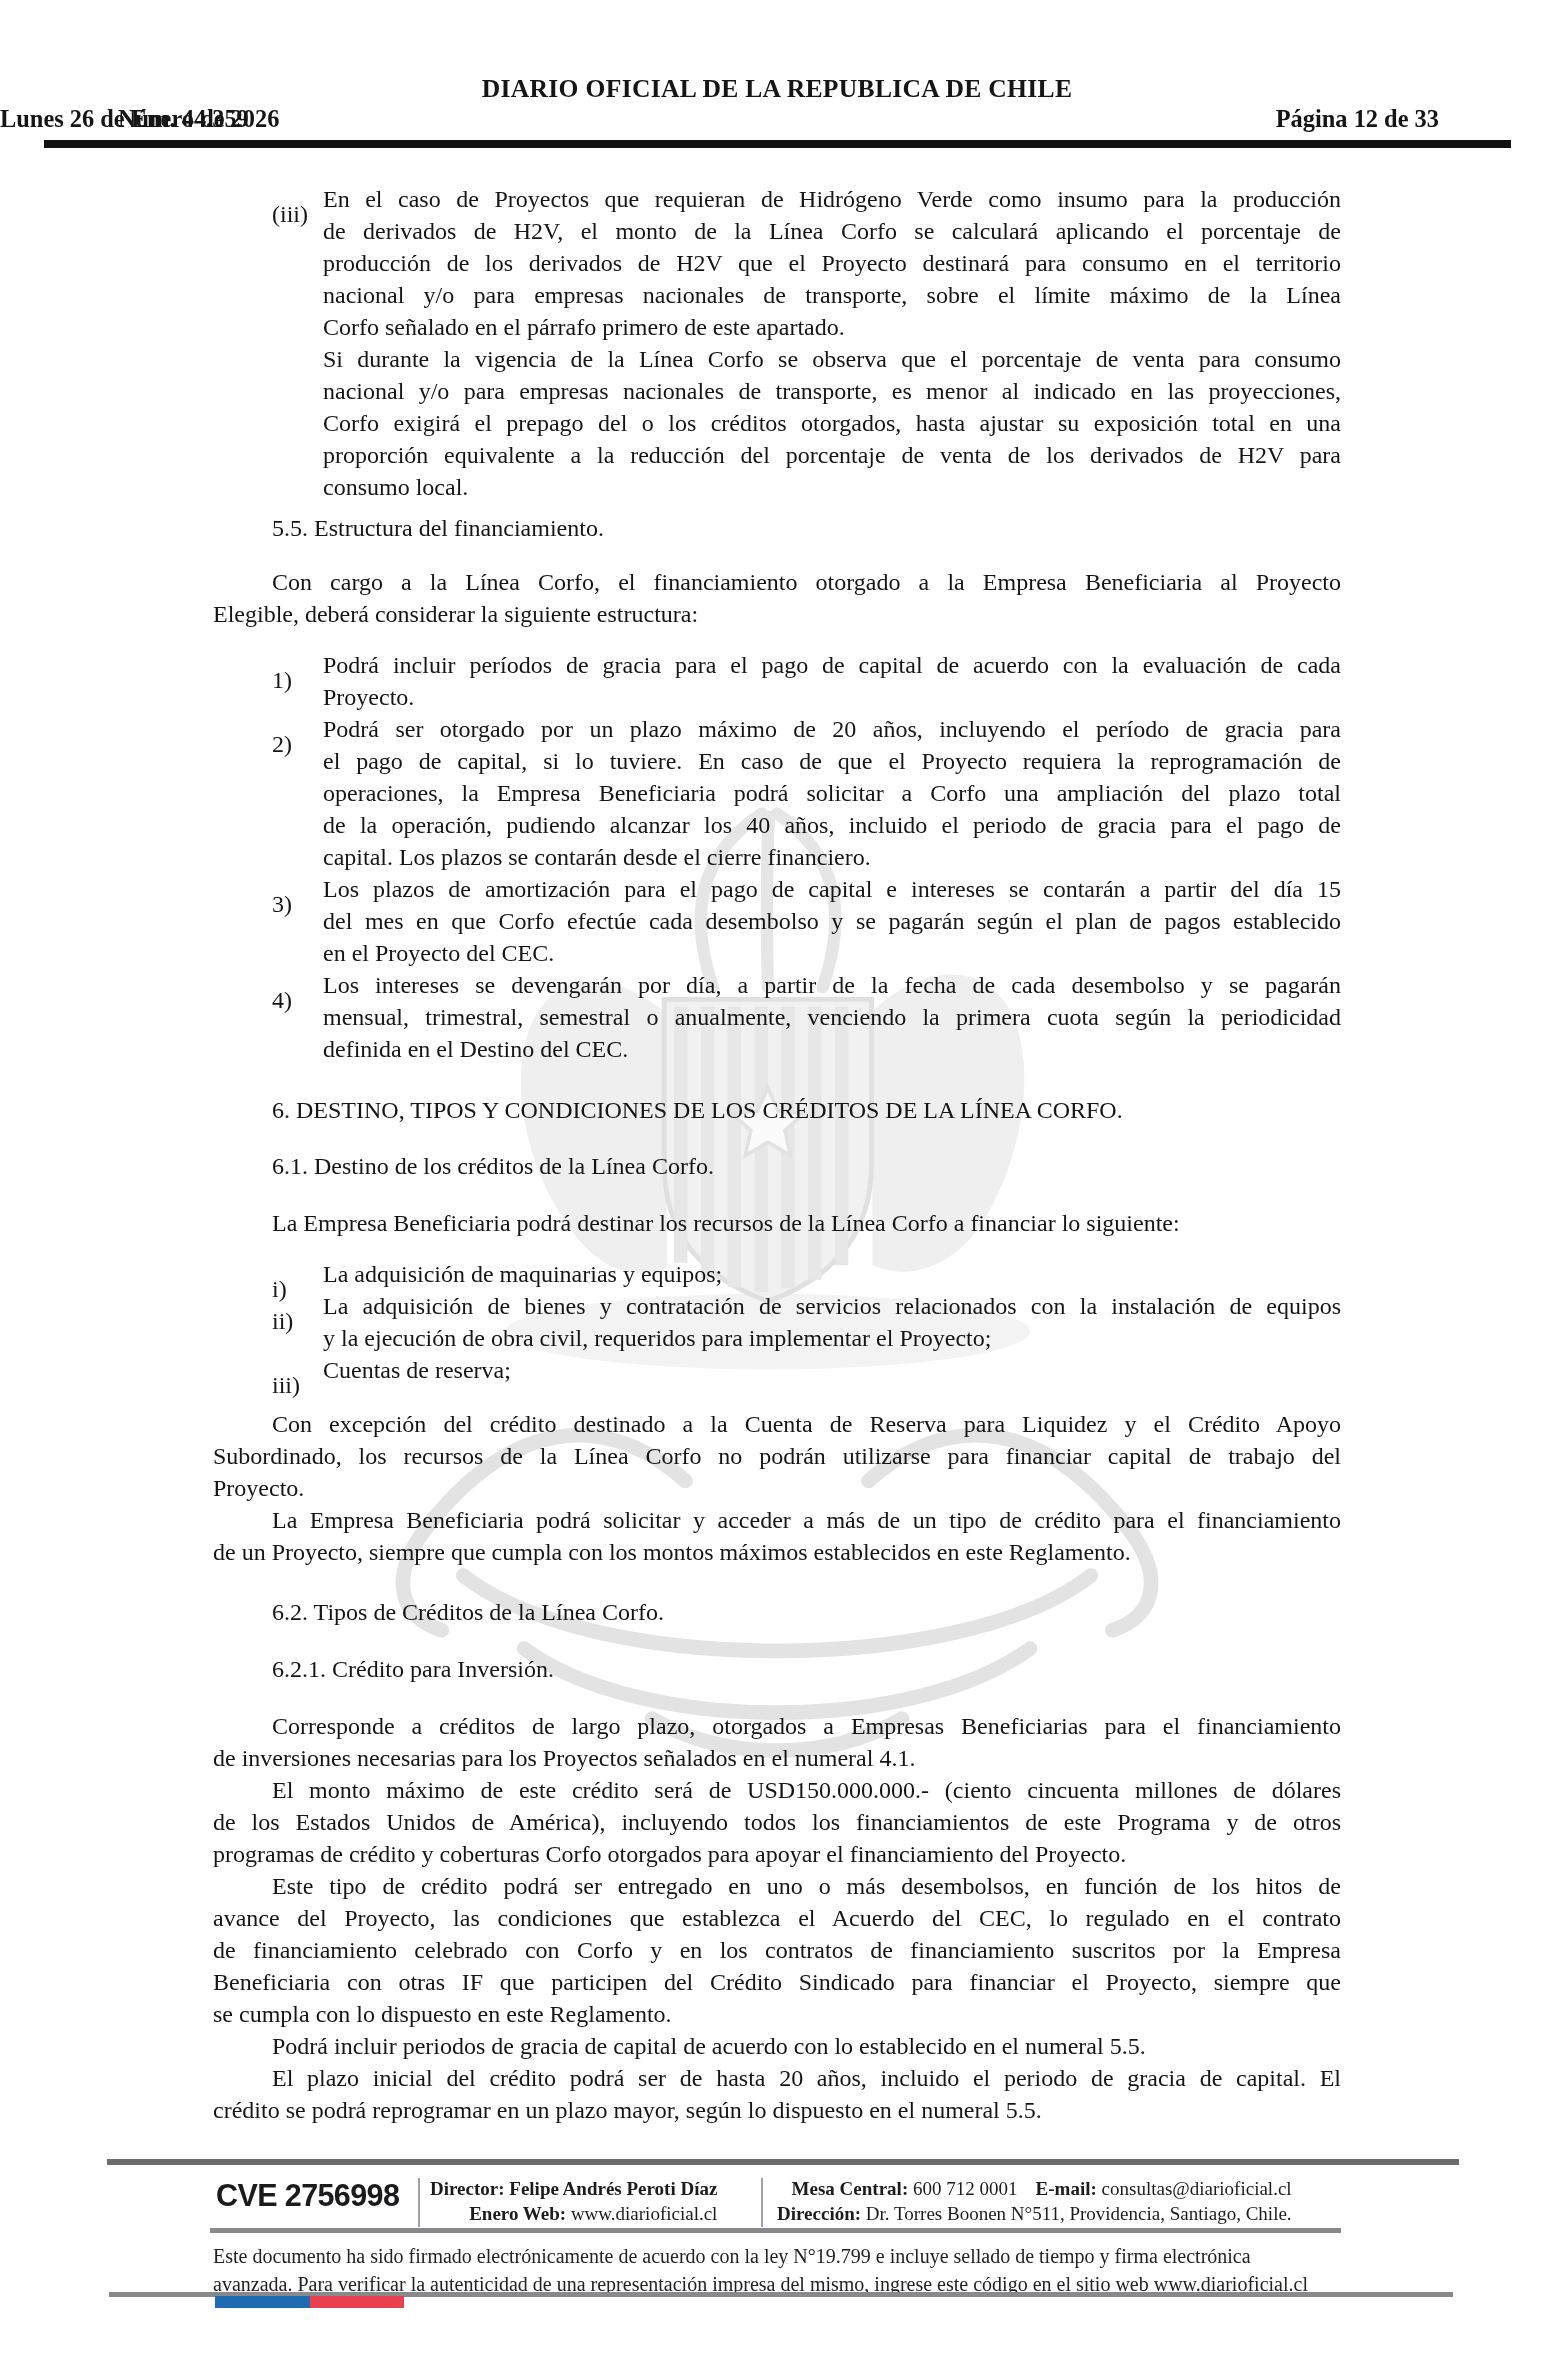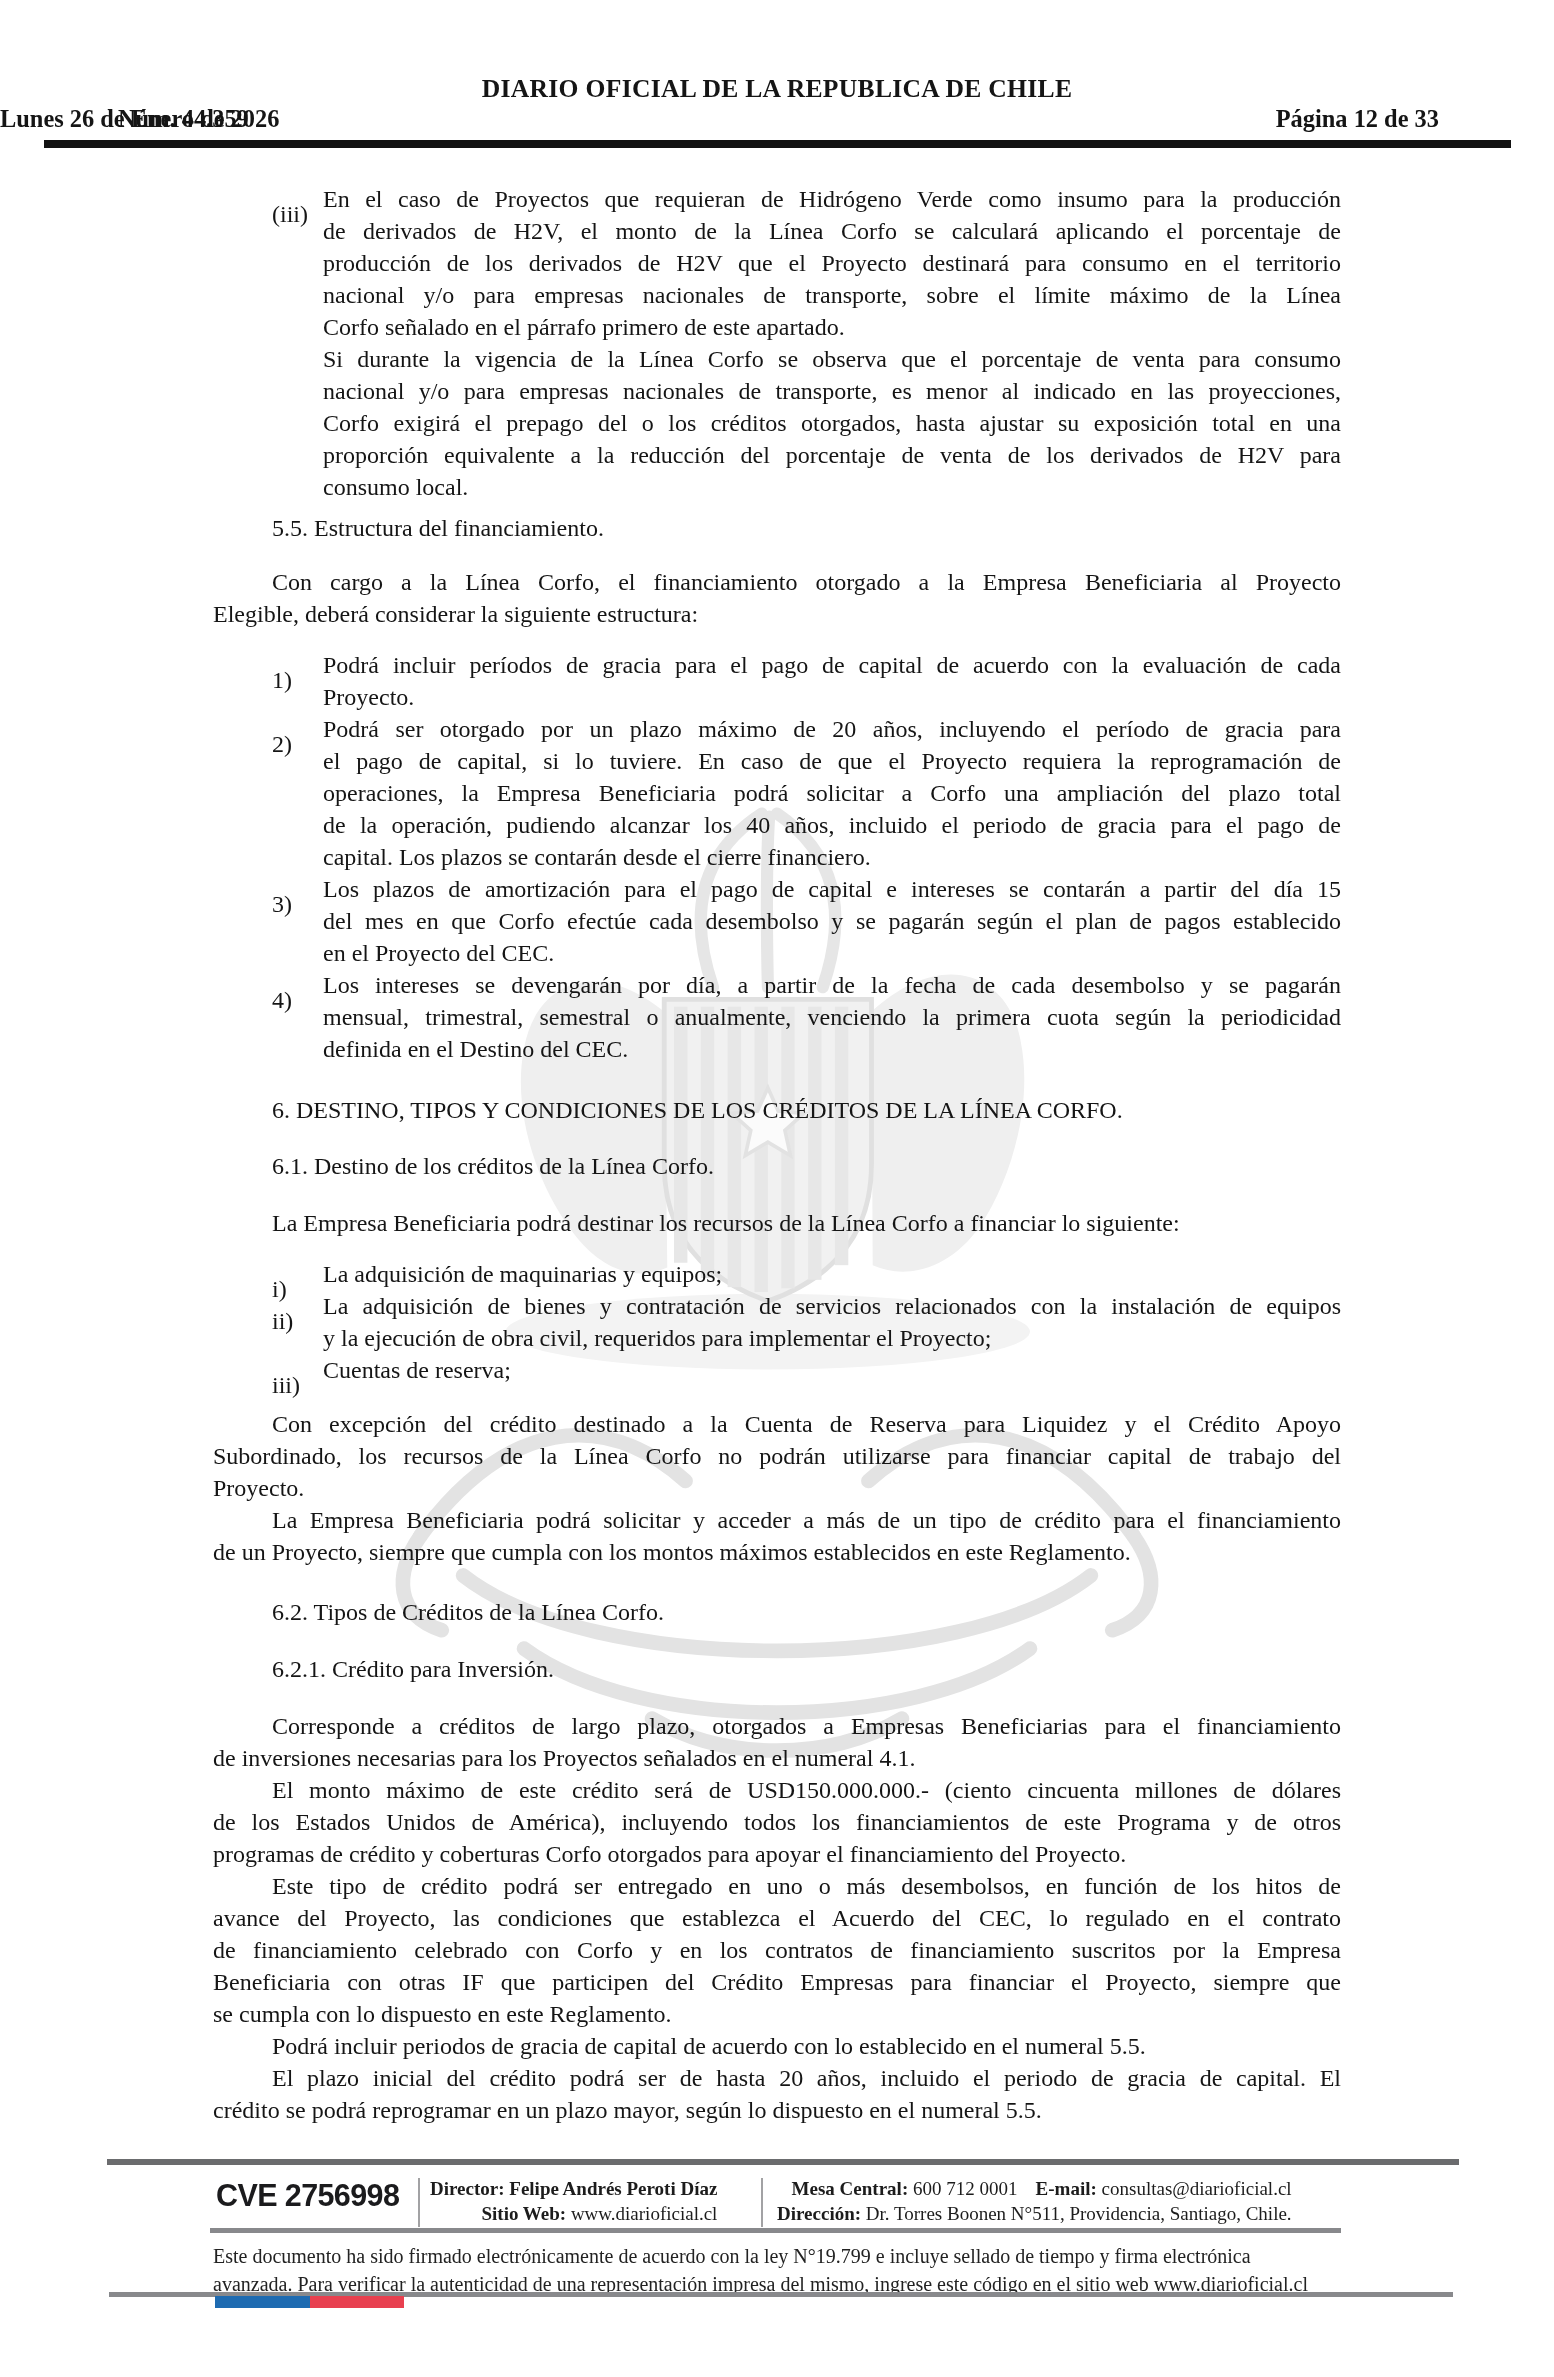--- a/index.html
+++ b/index.html
@@ -174,21 +174,21 @@
     <div>
       <div class="ln j ind">El monto máximo de este crédito será de USD150.000.000.- (ciento cincuenta millones de dólares</div>
       <div class="ln j">de los Estados Unidos de América), incluyendo todos los financiamientos de este Programa y de otros</div>
       <div class="ln">programas de crédito y coberturas Corfo otorgados para apoyar el financiamiento del Proyecto.</div>
     </div>
 
     <div>
       <div class="ln j ind">Este tipo de crédito podrá ser entregado en uno o más desembolsos, en función de los hitos de</div>
       <div class="ln j">avance del Proyecto, las condiciones que establezca el Acuerdo del CEC, lo regulado en el contrato</div>
       <div class="ln j">de financiamiento celebrado con Corfo y en los contratos de financiamiento suscritos por la Empresa</div>
-      <div class="ln j">Beneficiaria con otras IF que participen del Crédito Empresas para financiar el Proyecto, siempre que</div>
+      <div class="ln j">Beneficiaria con otras IF que participen del Crédito Sindicado para financiar el Proyecto, siempre que</div>
       <div class="ln">se cumpla con lo dispuesto en este Reglamento.</div>
     </div>
 
     <div class="ln ind">Podrá incluir periodos de gracia de capital de acuerdo con lo establecido en el numeral 5.5.</div>
 
     <div>
       <div class="ln j ind">El plazo inicial del crédito podrá ser de hasta 20 años, incluido el periodo de gracia de capital. El</div>
       <div class="ln">crédito se podrá reprogramar en un plazo mayor, según lo dispuesto en el numeral 5.5.</div>
     </div>
 
@@ -199,21 +199,21 @@
   <div class="ft-cve">CVE 2756998</div>
 
   <div class="ft-div" style="left:418px"></div>
 
   <div class="ft-col" style="left:430px">
     <div>
       <b>Director:</b>
       <b>Felipe Andrés Peroti Díaz</b>
     </div>
     <div>
-      <b>Sitio Web:</b>
+      <b>Enero Web:</b>
       <span>www.diarioficial.cl</span>
     </div>
   </div>
 
   <div class="ft-div" style="left:761px"></div>
 
   <div class="ft-col" style="left:777px">
     <div>
       <b>Mesa Central:</b>
       <span>600 712 0001</span>

